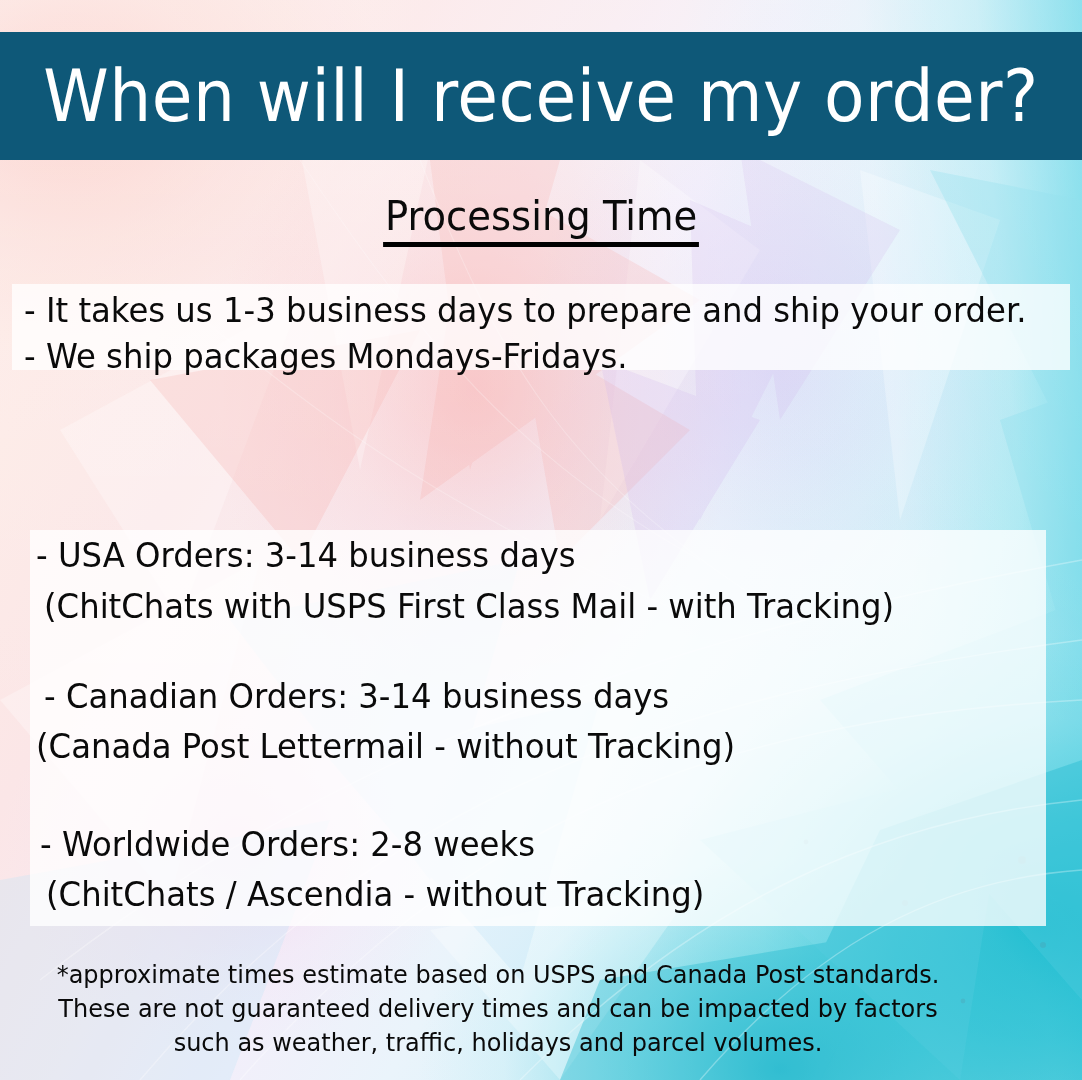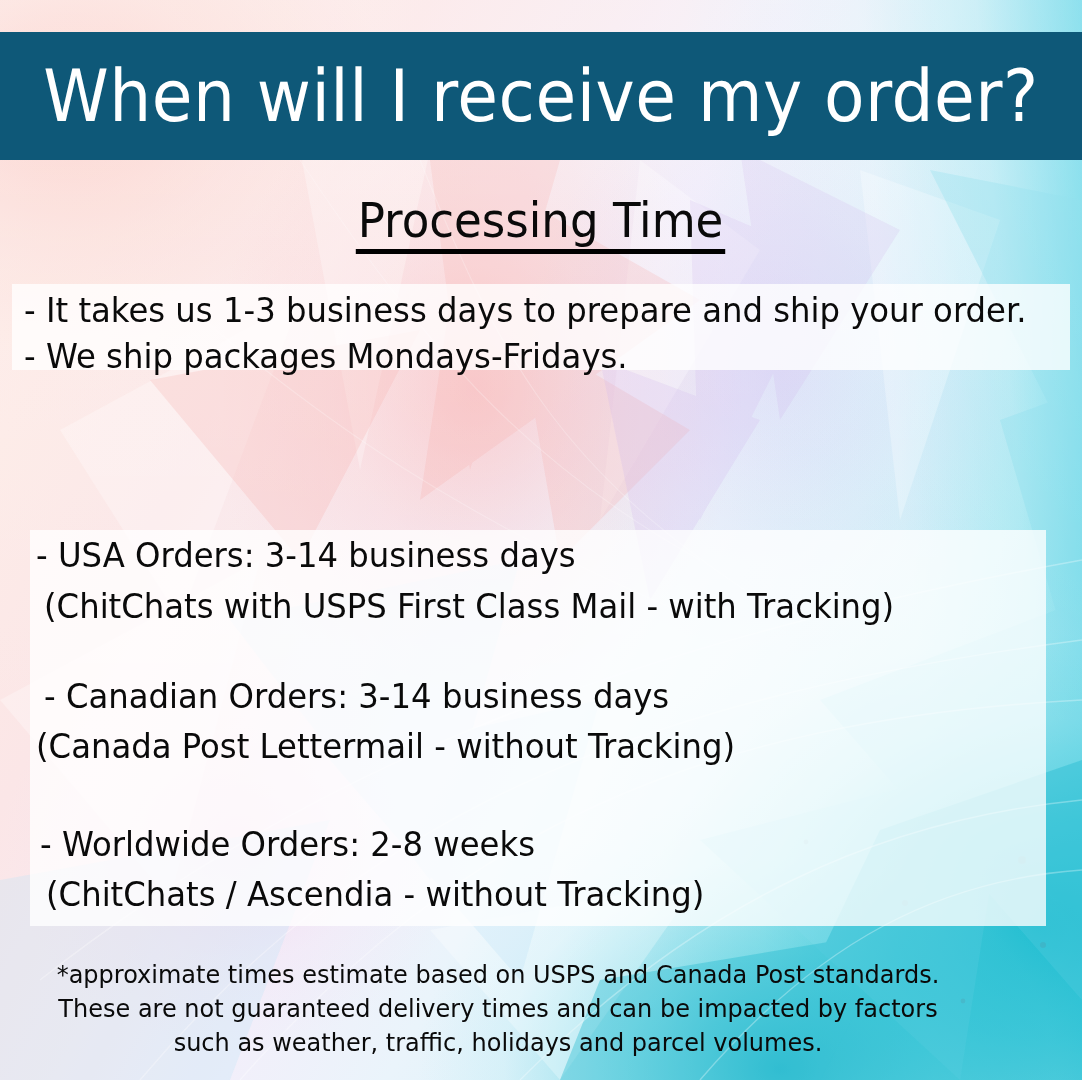--- a/index.html
+++ b/index.html
@@ -138,21 +138,21 @@
     text-rendering: geometricPrecision;
   }
 
   
   .section-heading {
     position: absolute;
     width: 100%;
     text-align: center;
     color: #0a0a0a;
     font-family: "DejaVu Sans", "Liberation Sans", sans-serif;
-    font-size: 48px;
+    font-size: 41px;
     font-weight: 400;
     line-height: 1;
     white-space: nowrap;
   }
   .section-heading .hd-inner {
     display: inline-block;
     border-bottom: 5px solid #000000;
     padding: 0 2px 5px 2px;
     transform: scaleX(0.94);
   }

